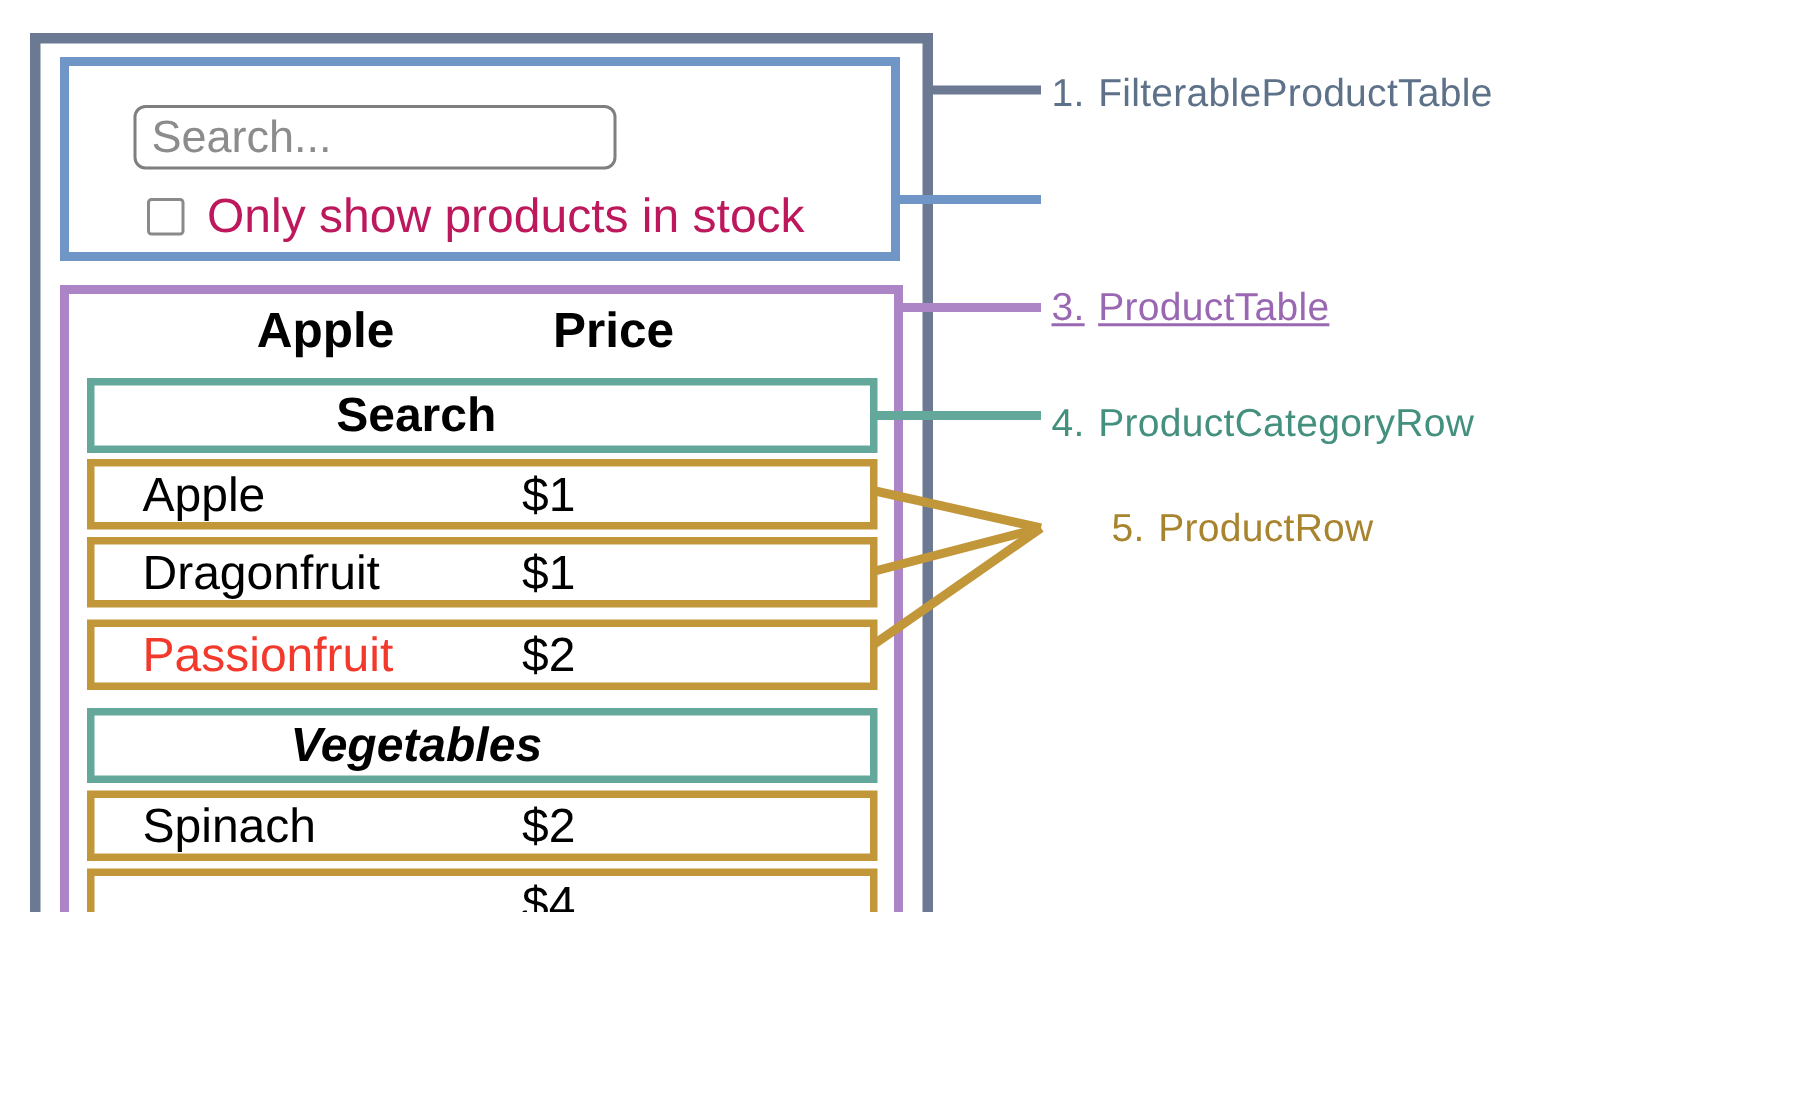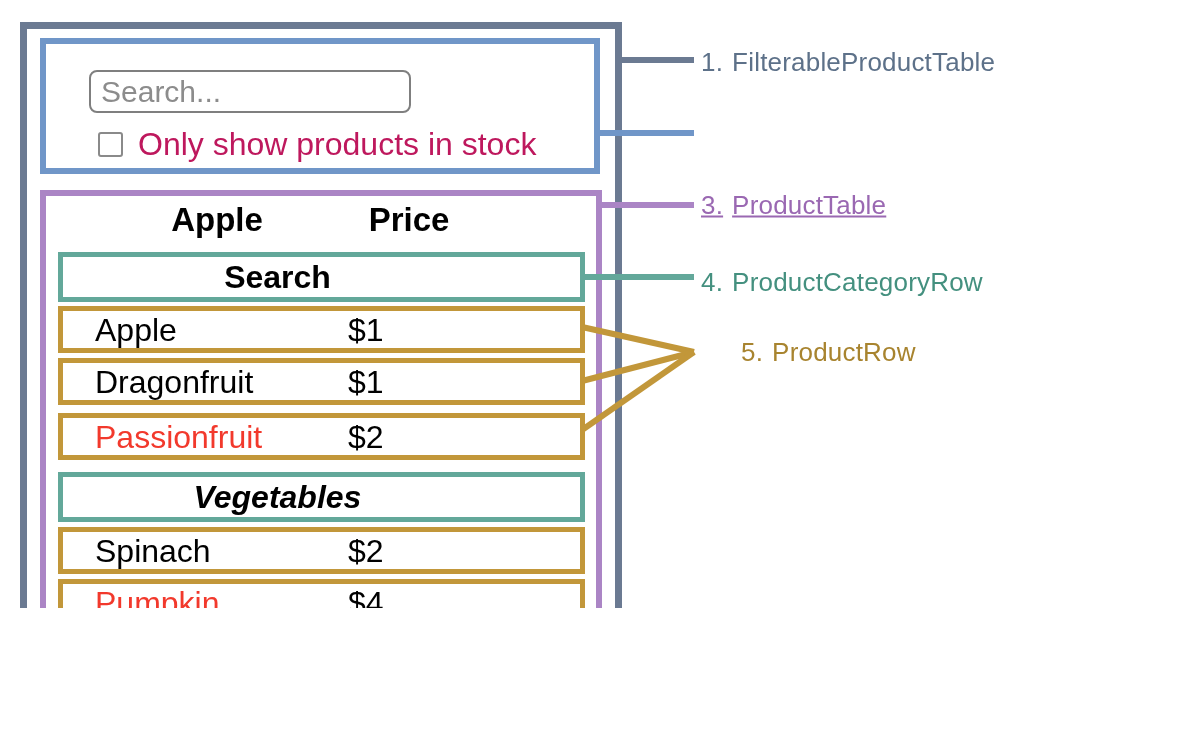--- a/index.html
+++ b/index.html
@@ -175,21 +175,20 @@
 
   <div class="category-row cat-vegetables">
     <span class="cat-text">Vegetables</span>
   </div>
 
   <div class="product-row row-spinach">
     <span class="p-name" style="color: rgb(0, 0, 0);">Spinach</span>
     <span class="p-price">$2</span>
   </div>
   <div class="product-row row-pumpkin">
-    <span class="p-name" style="color: rgb(242, 57, 44);">Pumpkin</span>
     <span class="p-price">$4</span>
   </div>
   <div class="product-row row-peas">
     <span class="p-name" style="color: #0f172a;">Peas</span>
     <span class="p-price">$1</span>
   </div>
 
   <svg class="connectors" width="1200" height="744" viewBox="0 0 1200 744">
     <line x1="616" y1="60" x2="694" y2="60" stroke-width="6" stroke="#6b7a92"></line>
     <line x1="596" y1="133" x2="694" y2="133" stroke-width="6" stroke="#7096c8"></line>

